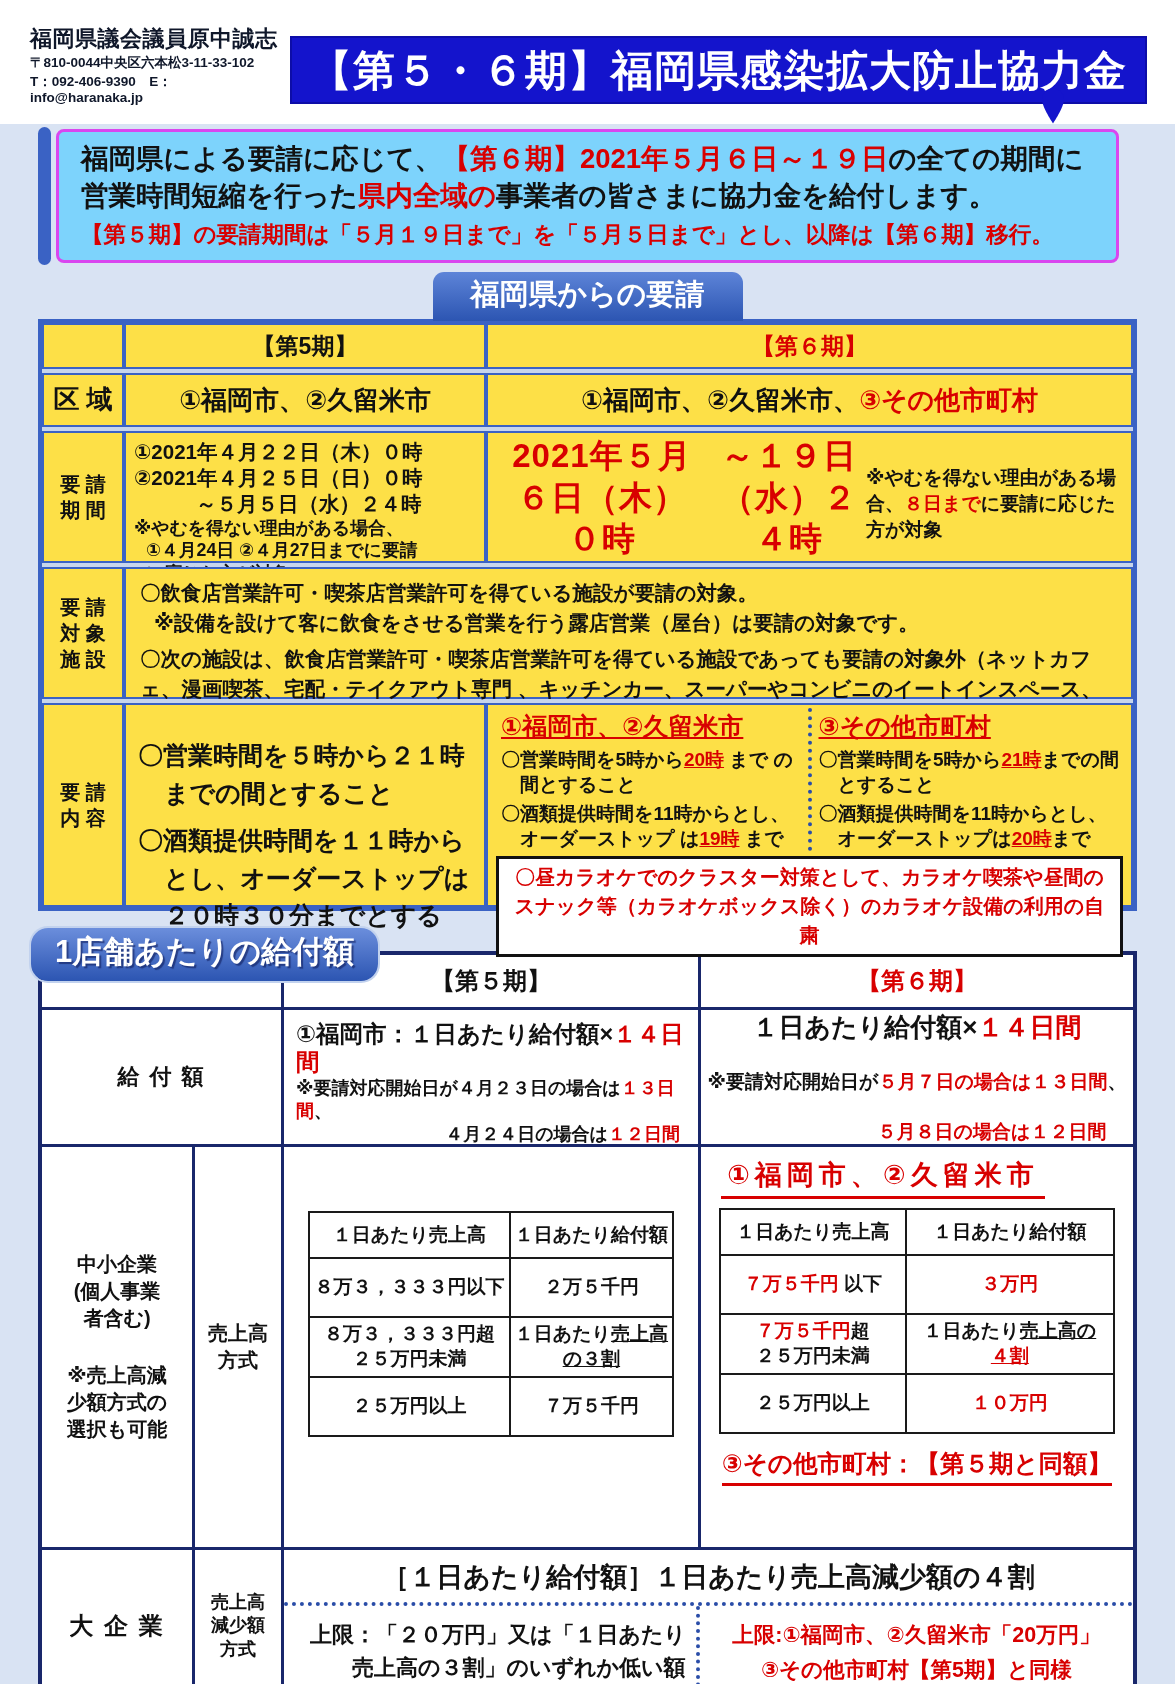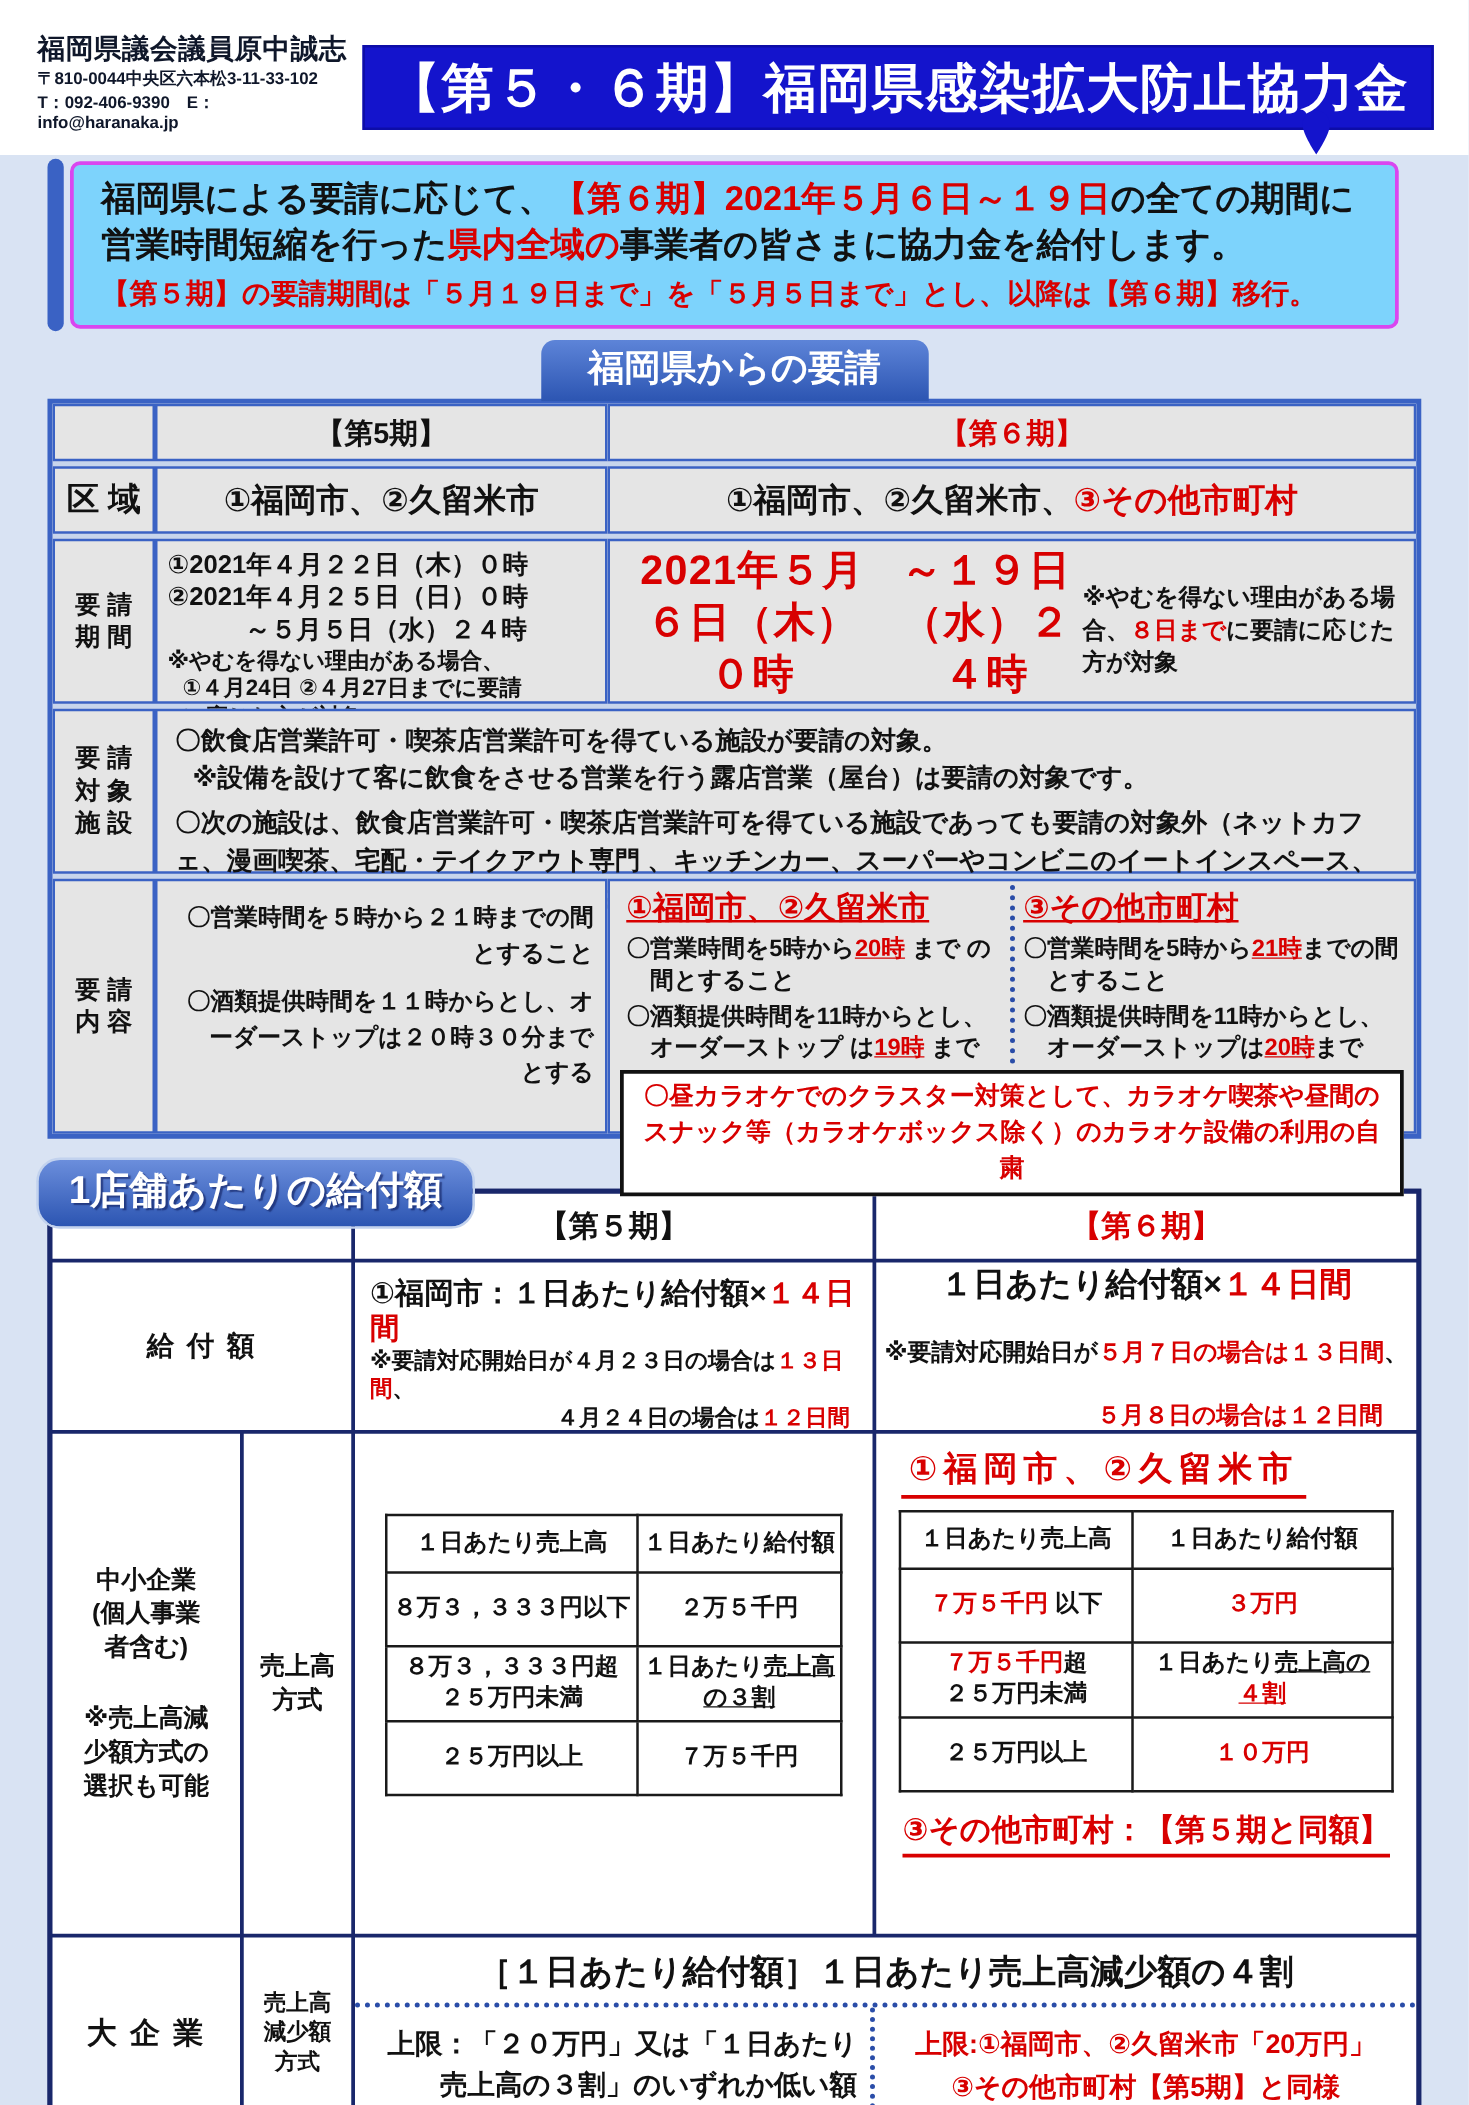--- a/index.html
+++ b/index.html
@@ -30,42 +30,42 @@
   .intro .l3  { font-size:22.5px; color:#d80000; margin-top:5px; }
 
   
   .sec1 { margin-top:9px; }
   .sec1-title { width:310px; margin:0 auto -2px; position:relative; z-index:2;
                 background:linear-gradient(#5d84d8,#2c55b2); color:#fff; text-align:center;
                 font-size:29px; padding:3px 0 6px; border-radius:11px 11px 0 0; }
   .t1 { margin:0 38px; border:4px solid #3a62c4; background:#c7d5ec;
         display:flex; flex-direction:column; gap:4px; position:relative; z-index:1; }
   .t1 .row { display:flex; }
-  .t1 .cell { background:#e5e5e5; border:2px solid #3a62c4; }
+  .t1 .cell { background:#fde047; border:2px solid #3a62c4; }
   .t1 .lab { width:82px; flex:none; display:flex; align-items:center; justify-content:center;
              font-size:20px; text-align:center; line-height:1.3; }
   .t1 .c5 { width:362px; flex:none; }
   .t1 .c6 { flex:1; }
   .t1 .hrow .cell { height:46px; display:flex; align-items:center; justify-content:center; font-size:23px; }
   .t1 .arow .cell { height:54px; display:flex; align-items:center; justify-content:center; font-size:26px; }
   .t1 .prow { height:132px; }
   .t1 .prow .c5 { padding:6px 8px; }
   .pline { font-size:20.5px; line-height:1.27; }
   .pline.ind { text-indent:62px; }
   .pnote { font-size:17.8px; line-height:1.25; }
   .pnote.ind { text-indent:12px; }
   .t1 .prow .c6 { display:flex; flex-direction:row; align-items:center; justify-content:center; padding:4px; }
   .p6main { color:#d80000; font-size:33px; line-height:1.25; letter-spacing:1px; text-align:center; }
   .p6note { font-size:19px; margin-top:13px; }
   .t1 .trow { height:132px; }
   .t1 .trow .body { flex:1; padding:9px 14px 6px; font-size:20.5px; line-height:1.48; }
   .t1 .trow .ind { padding-left:14px; }
   .t1 .trow .mt { margin-top:5px; }
   .t1 .crow { height:204px; }
-  .t1 .crow .c5 { padding:16px 9px 6px 12px; font-size:19px; line-height:1.5;text-align:right; }
+  .t1 .crow .c5 { padding:32px 9px 6px 12px; font-size:25px; line-height:1.5; }
   .t1 .crow .c5 .itm { padding-left:26px; text-indent:-26px; margin-bottom:10px; }
   .t1 .crow .c6 { display:flex; flex-direction:column; padding:3px 6px 5px; }
   .p6cols { display:flex; flex:1; }
   .p6col { flex:1; padding:2px 5px 0 7px; font-size:19px; line-height:1.32; }
   .p6col.lft { border-right:4px dotted #2a4da8; }
   .p6title { color:#d80000; font-size:25px; text-decoration:underline; margin-bottom:3px; }
   .p6itm { margin-top:4px; padding-left:19px; text-indent:-19px; }
   .karaoke { border:3px solid #111; background:#fff; color:#d80000; text-align:center;
              font-size:20px; line-height:1.45; padding:4px 8px; margin:5px 2px 2px; }
 

